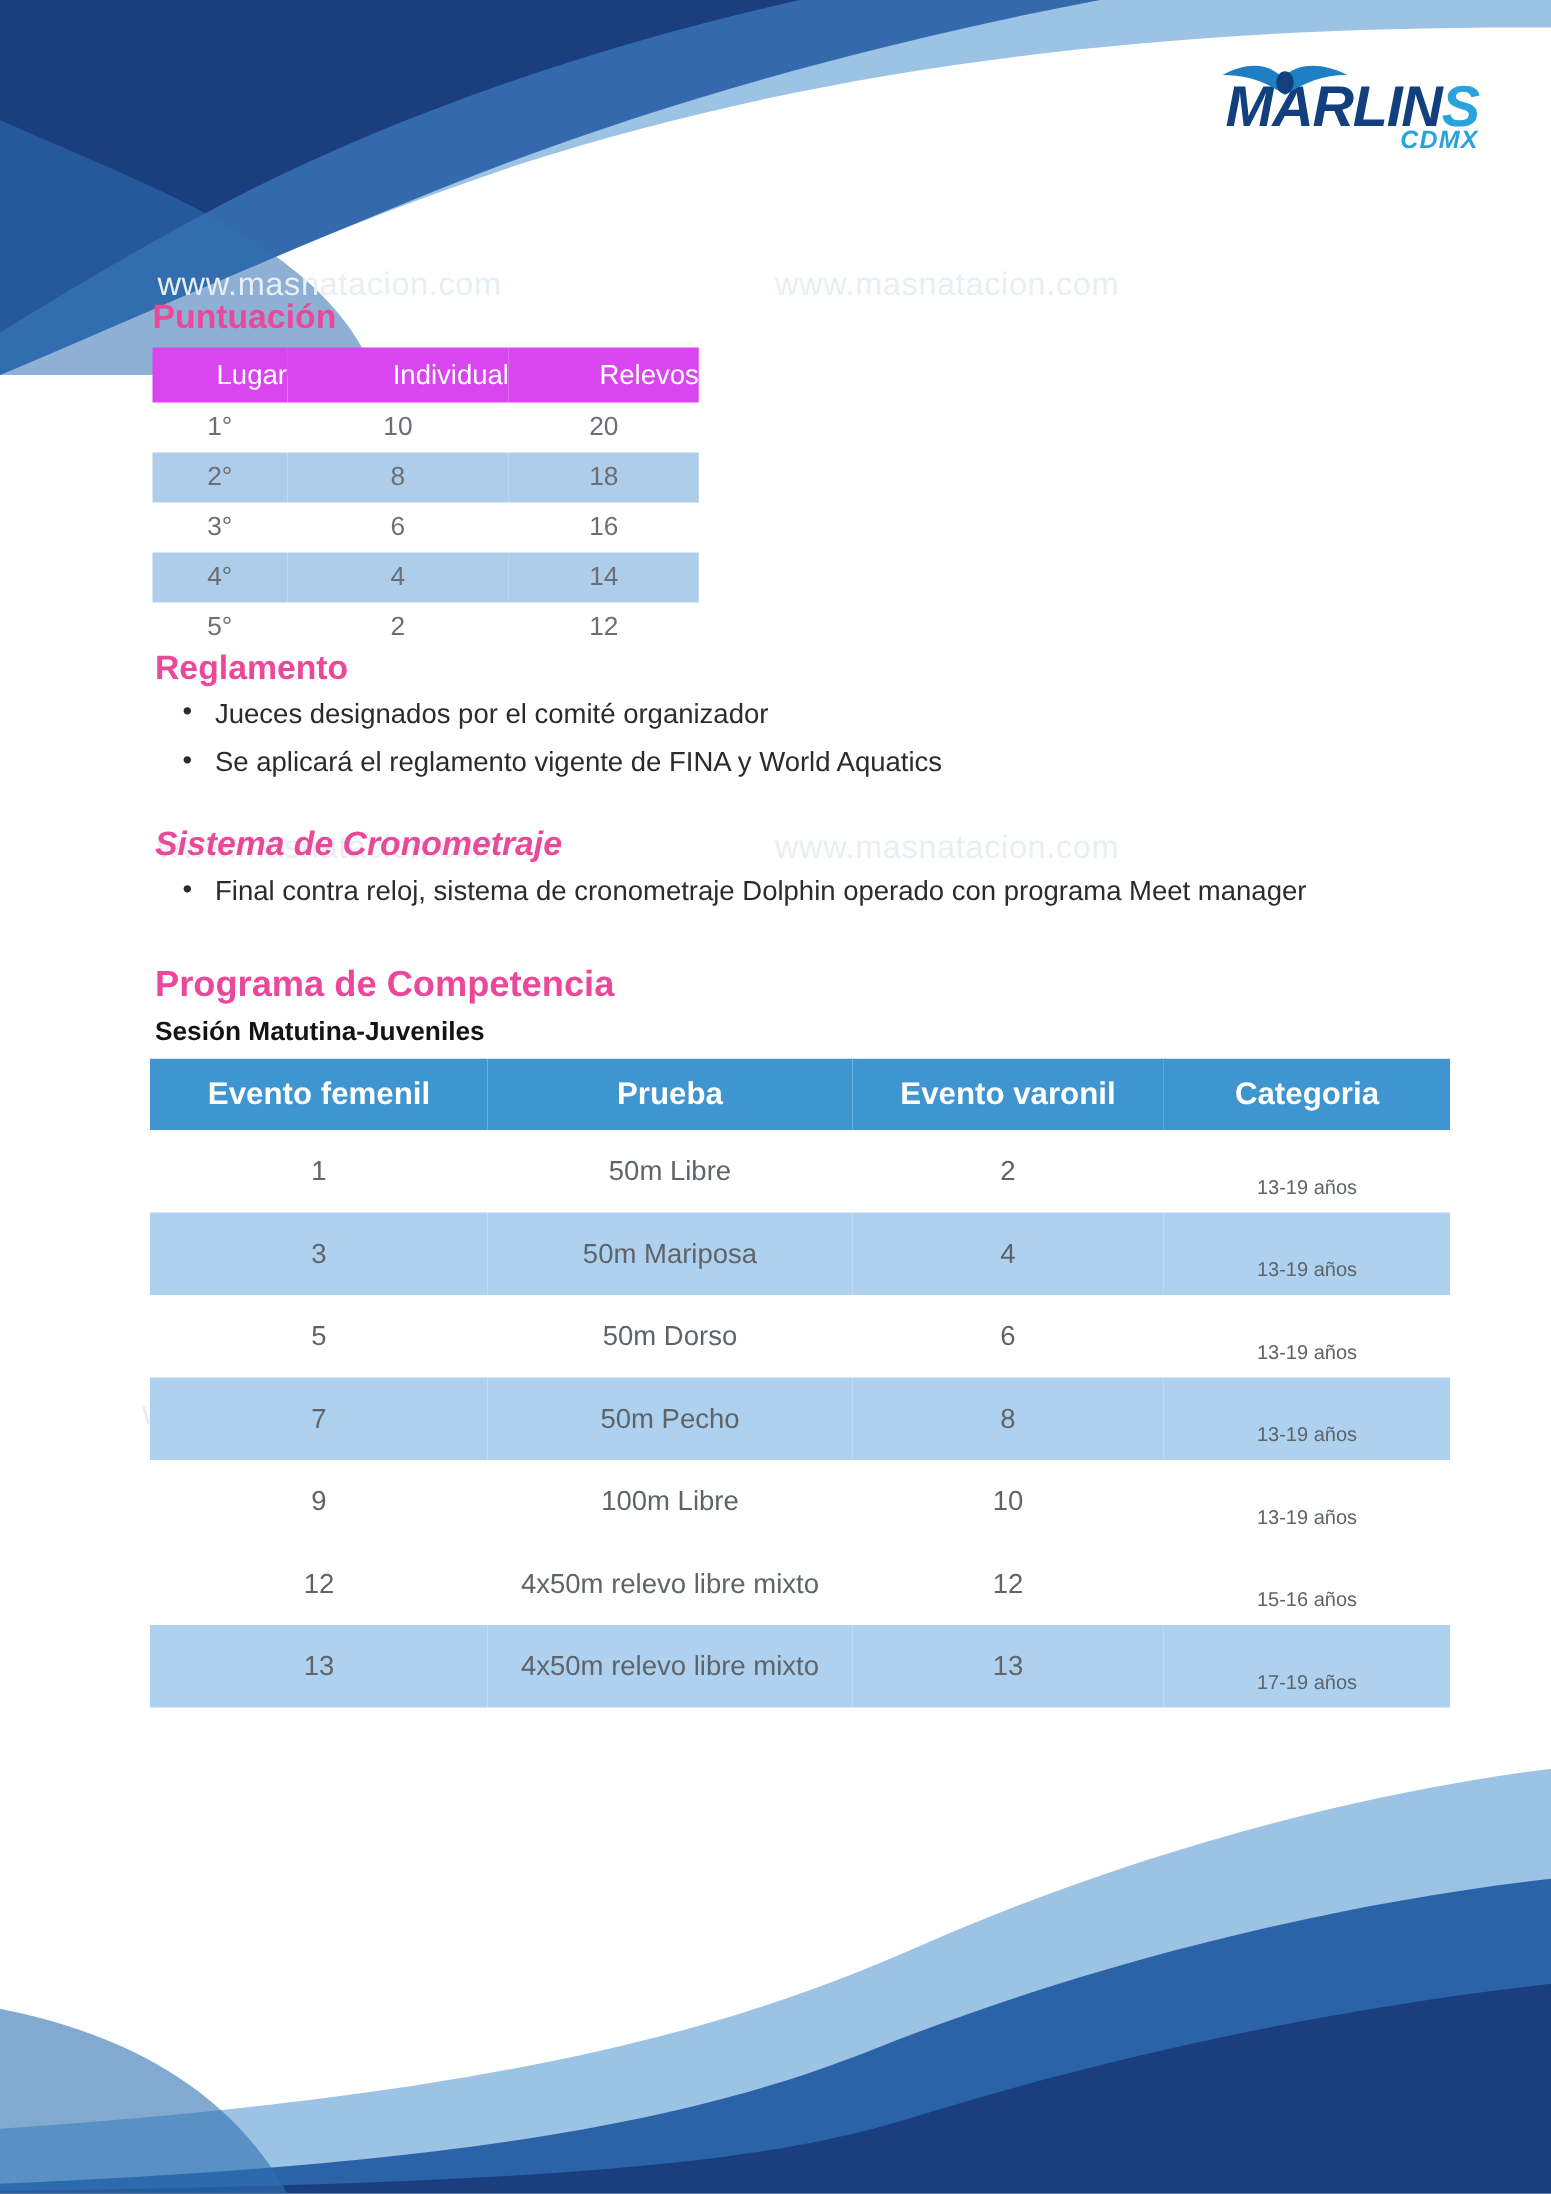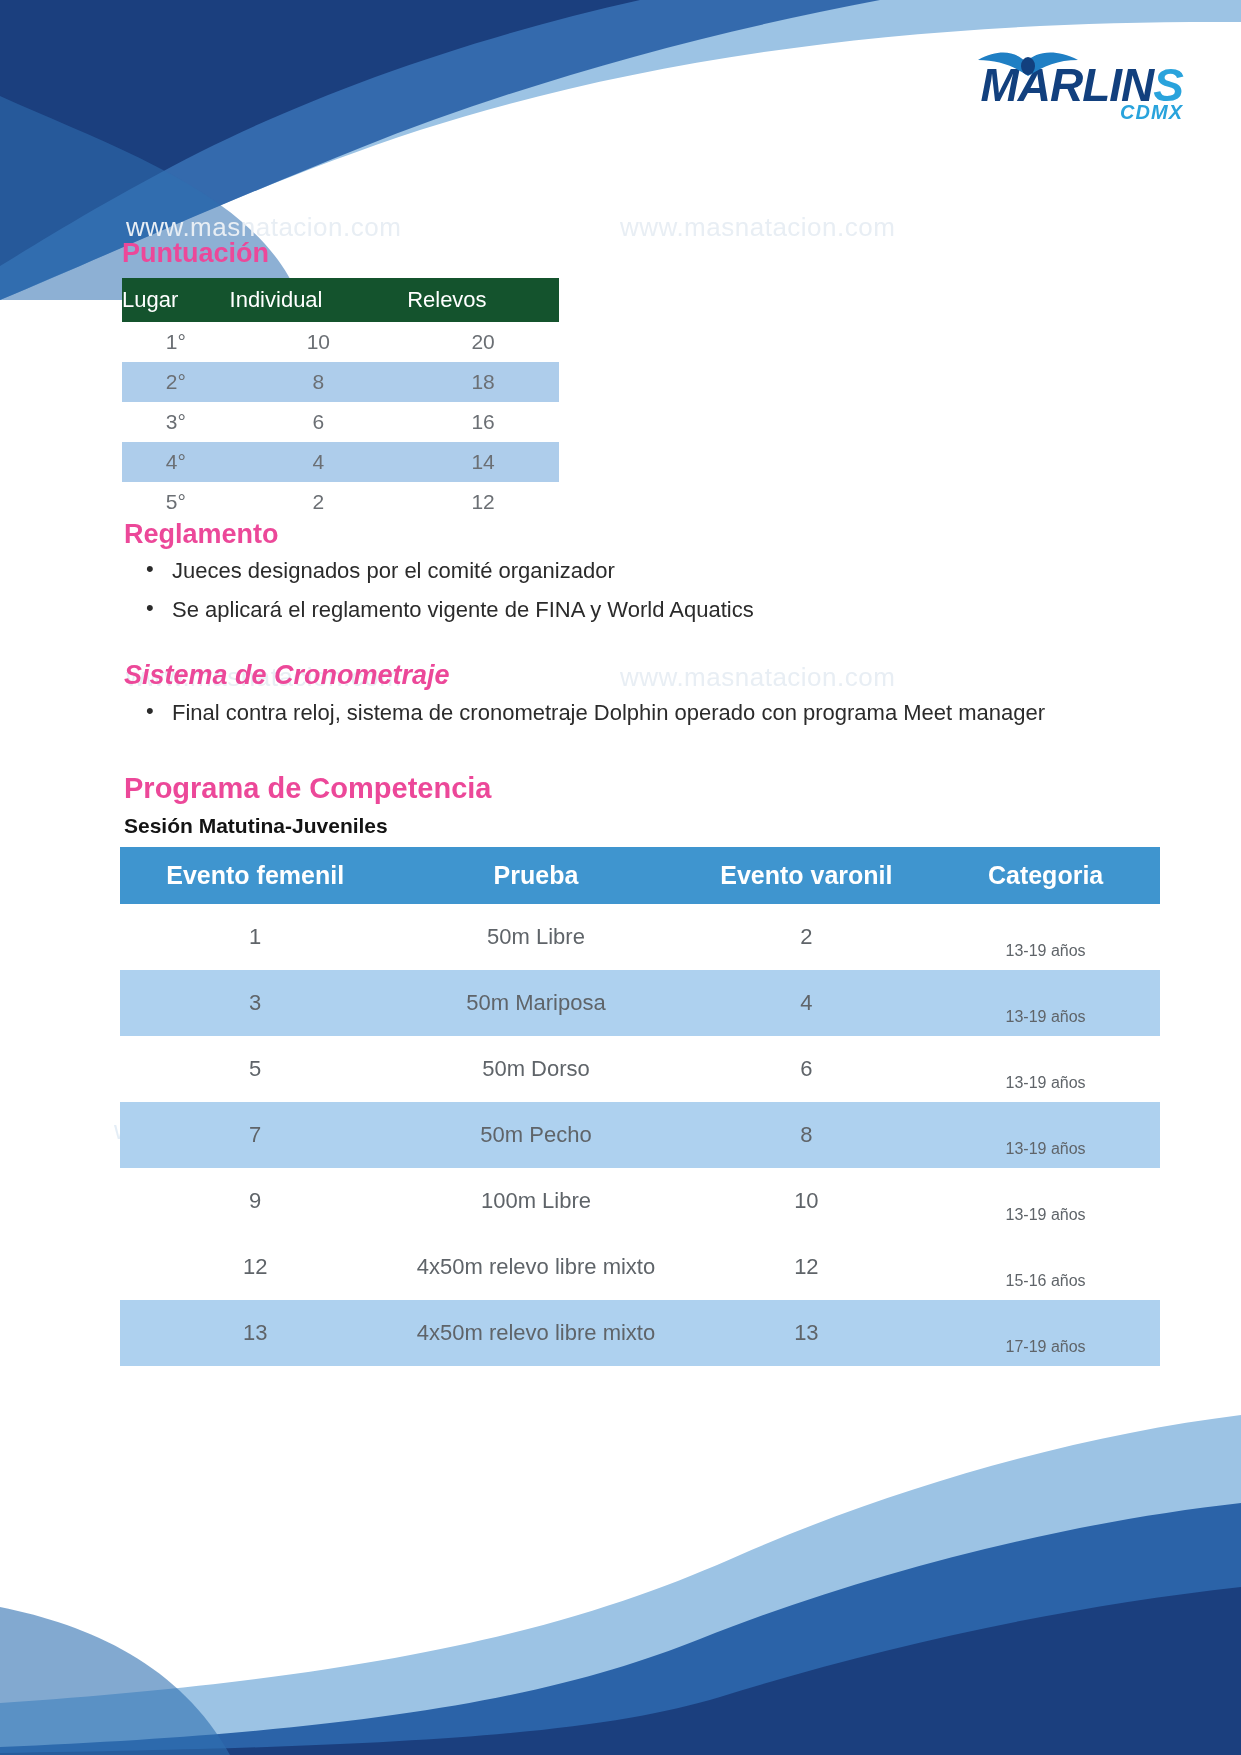--- a/index.html
+++ b/index.html
@@ -86,26 +86,26 @@
   .punt-table {
     position: absolute;
     left: 122px;
     top: 278px;
     width: 437px;
     border-collapse: collapse;
     font-size: 21px;
     color: #555a5f;
   }
   .punt-table th {
-    background: #14532d;
+    background: #d946ef;
     color: #ffffff;
     font-weight: normal;
     font-size: 22px;
     padding: 9px 0;
-    text-align: left;
+    text-align: right;
   }
   .punt-table td {
     text-align: center;
     padding: 8px 0;
     font-size: 21px;
     color: #6b6f74;
   }
   .punt-table tr.alt td { background: #aecdeb; }
 
   

